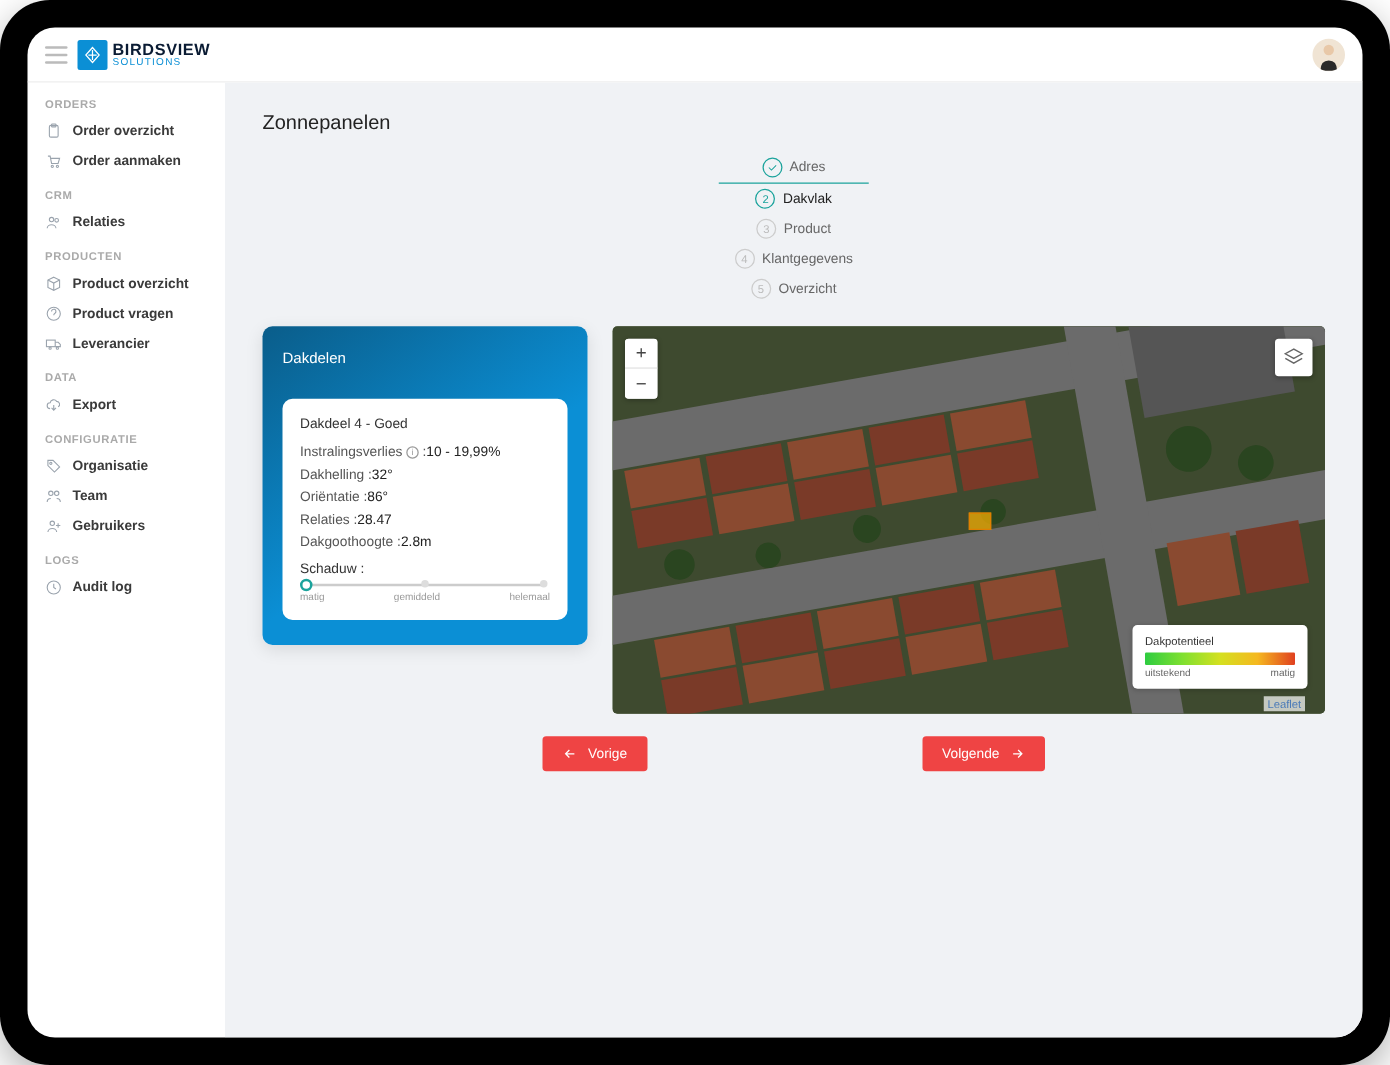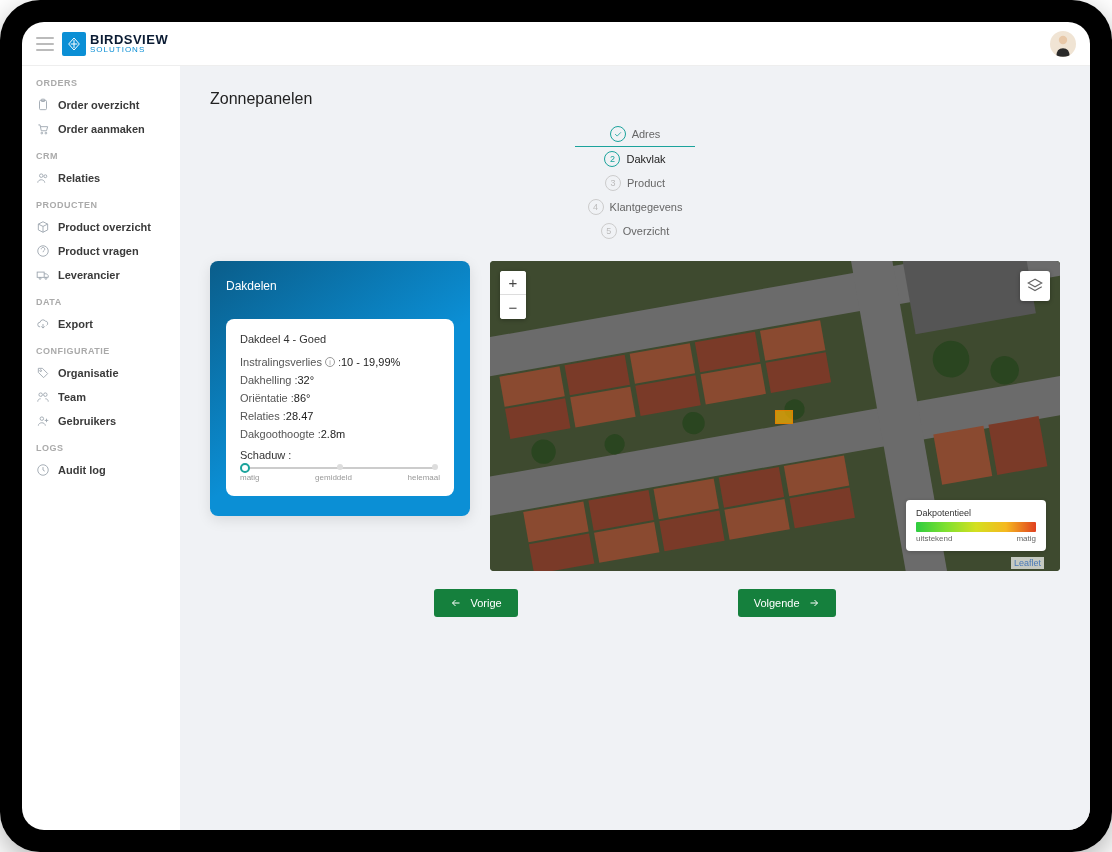--- a/index.html
+++ b/index.html
@@ -136,21 +136,21 @@
 .map-layers svg { width: 18px; height: 18px; stroke: #666; fill: none; stroke-width: 1.5; }
 .map-legend { position: absolute; bottom: 20px; right: 14px; background: #fff; padding: 8px 10px; border-radius: 4px; font-size: 9px; box-shadow: 0 1px 4px rgba(0,0,0,0.2); }
 .legend-title { font-weight: 500; margin-bottom: 4px; color: #333; }
 .legend-bar { width: 120px; height: 10px; background: linear-gradient(to right, #2ecc40, #7fe030, #d4e020, #f5b820, #e04020); border-radius: 1px; }
 .legend-row { display: flex; justify-content: space-between; font-size: 8px; color: #666; margin-top: 2px; gap: 28px; }
 .map-attrib { position: absolute; bottom: 2px; right: 16px; font-size: 9px; color: #4a7ab8; background: rgba(255,255,255,0.7); padding: 1px 3px; }
 .map-marker { position: absolute; top: 48%; left: 50%; width: 18px; height: 14px; background: rgba(255,180,0,0.7); border: 1px solid #e08000; }
 
 .nav-buttons { display: flex; justify-content: center; gap: 220px; margin-top: 18px; }
 .btn {
-  background: #15803d;
+  background: #ef4444;
   color: #fff;
   border: none;
   padding: 8px 16px;
   font-size: 11px;
   border-radius: 3px;
   display: inline-flex;
   align-items: center;
   gap: 8px;
   cursor: pointer;
 }

